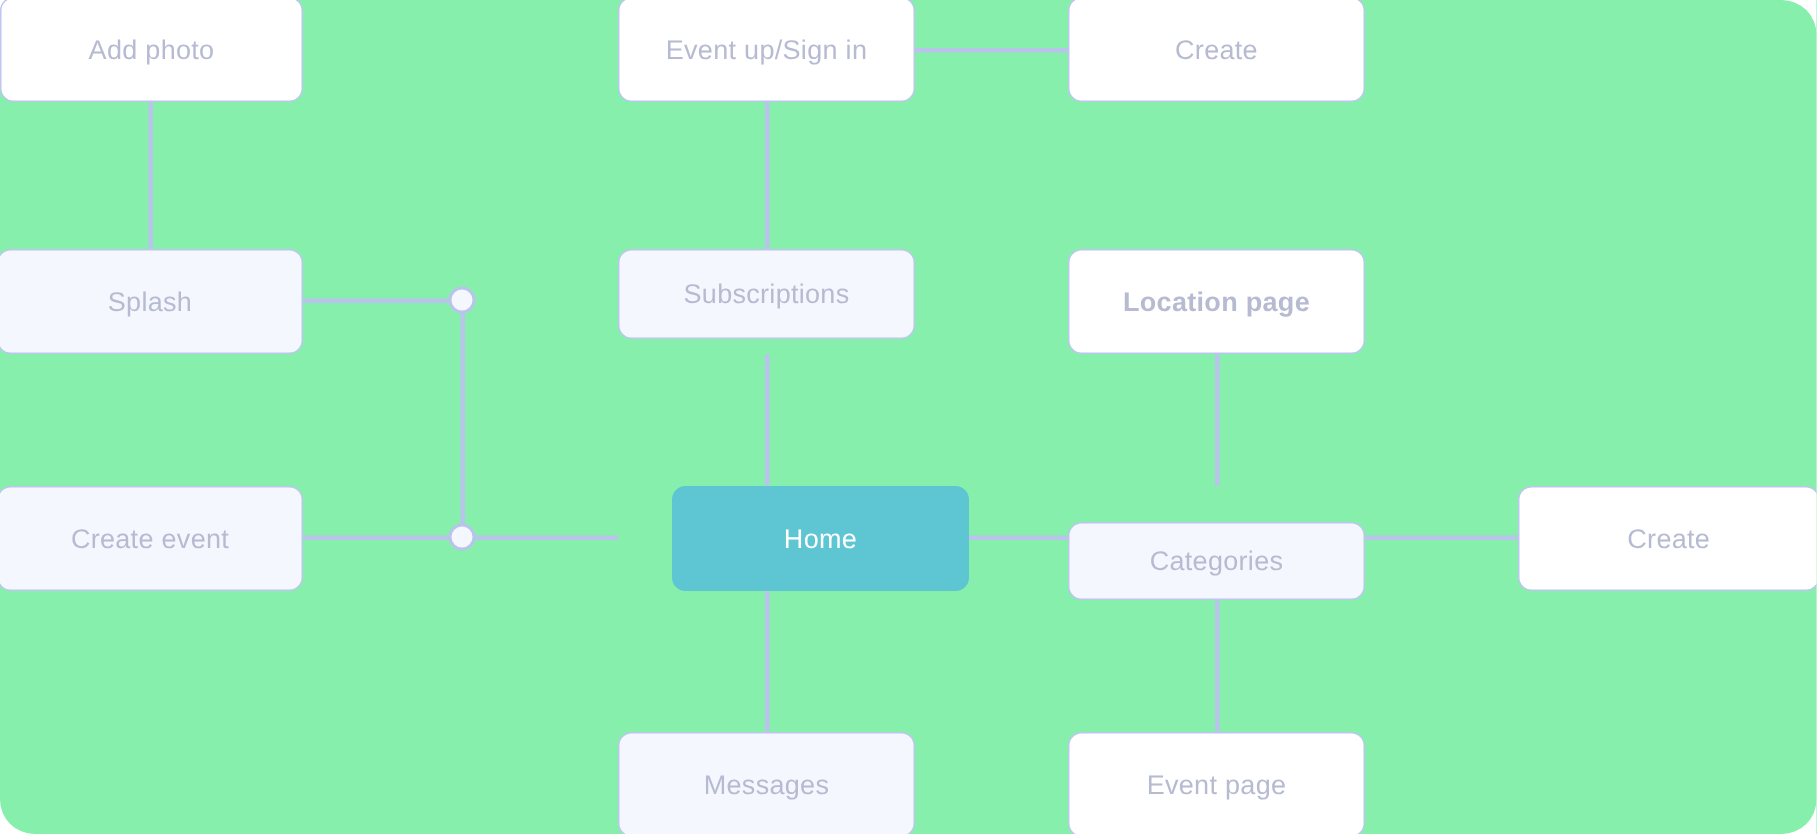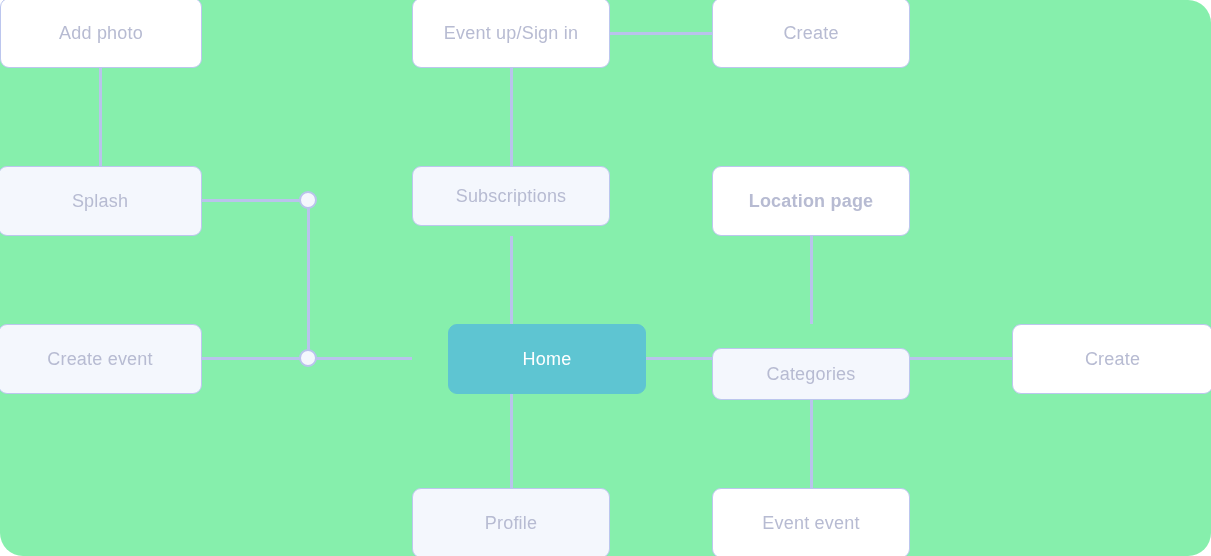--- a/index.html
+++ b/index.html
@@ -100,23 +100,23 @@
       <div class="node fill-accent" style="left: 412px; top: 324px; width: 198px; height: 70px; margin-left: 36px;">
         <span>Home</span>
       </div>
       <div class="node fill-tint" style="left: 712px; top: 324px; width: 198px; height: 52px; margin-top: 24px;">
         <span>Categories</span>
       </div>
       <div class="node fill-white" style="left: 1012px; top: 324px; width: 201px; height: 70px;">
         <span>Create</span>
       </div>
       <div class="node fill-tint" style="left: 412px; top: 488px; width: 198px; height: 70px;">
-        <span>Profile</span>
+        <span>Messages</span>
       </div>
       <div class="node fill-white" style="left: 712px; top: 488px; width: 198px; height: 70px;">
-        <span>Event event</span>
+        <span>Event page</span>
       </div>
     </div>
   <div id="junction-layer">
       <div class="junction" style="left: 299px; top: 191px;"></div>
       <div class="junction" style="left: 299px; top: 349px;"></div>
     </div>
 </div>
 
 </body></html>

